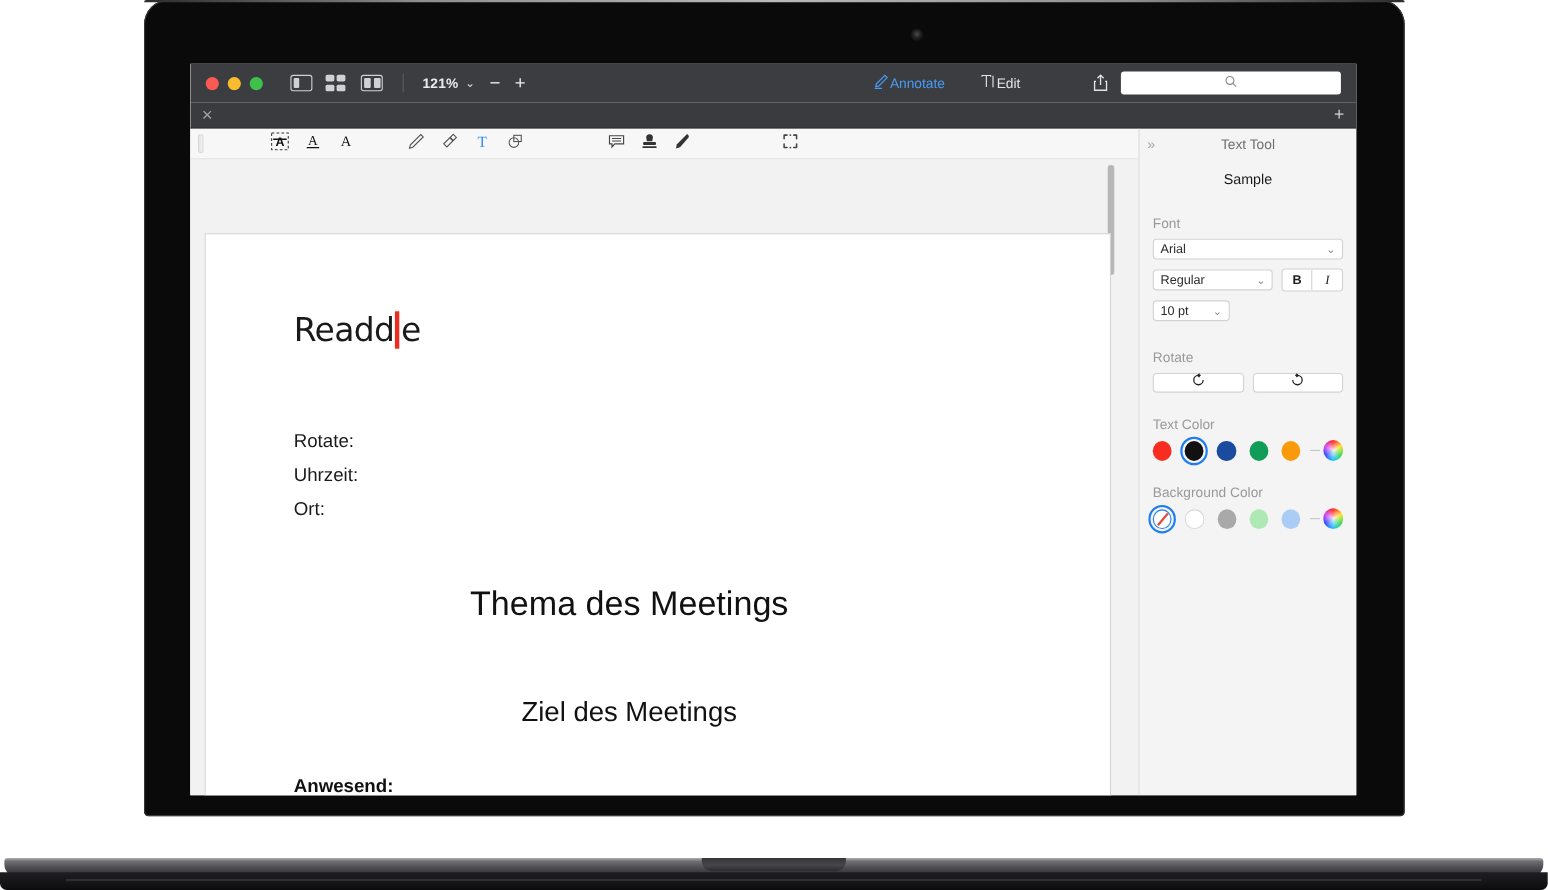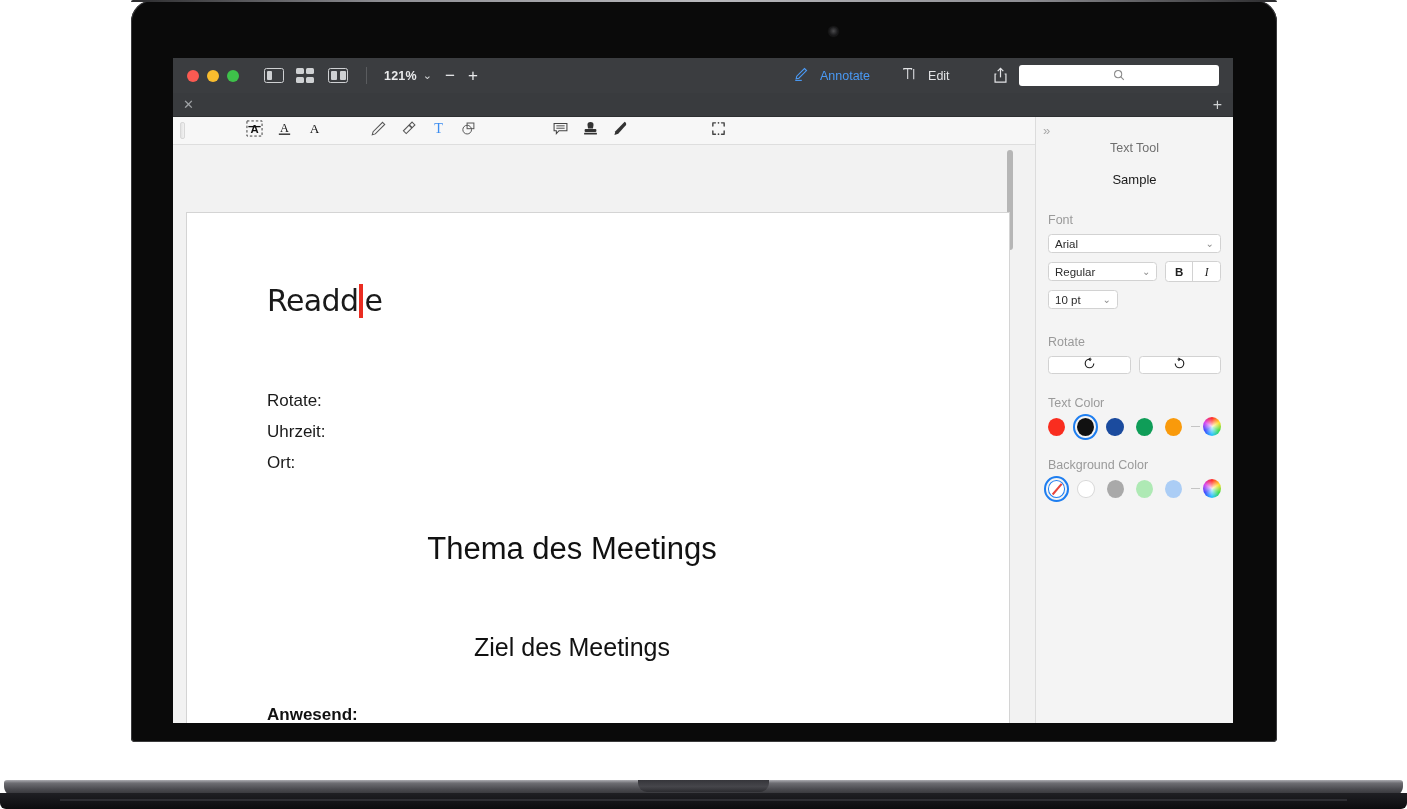--- a/index.html
+++ b/index.html
@@ -90,21 +90,21 @@
   .vm-ico.dual::after  { content:""; position:absolute; left:10.5px; top:2px; width:6px; bottom:2px; background:#cfd1d3; border-radius:1px;}
 
   .tb-sep { width: 1px; height: 17px; background: #5a5c5f; margin-left: 18px; }
 
   .zoom-group { display: flex; align-items: center; margin-left: 17px; gap: 4px; }
   .zoom-val { color: #e9eaeb; font-size: 12.5px; font-weight: bold; letter-spacing: .2px; }
   .chev { color: #d4d6d8; font-size: 11px; margin-left: 2px; }
   .zoom-minus, .zoom-plus { color: #e9eaeb; font-size: 17px; font-weight: 300; margin-left: 9px; line-height: 1; }
 
   .mode-tabs { position: absolute; left: 620px; top: 0; height: 35px; display: flex; align-items: center; gap: 32px; }
-  .mode-tab { display: flex; align-items: center; gap: 12px; font-size: 12.5px; }
+  .mode-tab { display: flex; align-items: center; gap: 1px; font-size: 12.5px; }
   .mode-tab.active .mt-label { color: #4a9af5; }
   .mode-tab .mt-label { color: #e3e4e6; }
 
   .right-tools { position: absolute; right: 14px; top: 0; height: 35px; display: flex; align-items: center; gap: 11px; }
   .share-ico { width: 15px; height: 17px; position: relative; }
   .search-box {
     width: 200px; height: 21px; background: #fff; border-radius: 3px;
     display: flex; align-items: center; justify-content: center; position: relative;
   }
   .search-box .mag { position: absolute; left: 50%; transform: translateX(-50%); }
@@ -186,21 +186,21 @@
     position: absolute; left: 80px; top: 492px;
     font-size: 17px; font-weight: bold; color: #111;
   }
 
   
   .rightpanel {
     position: absolute; right: 0; top: 59px; width: 198px; bottom: 0;
     background: #f4f4f4; border-left: 1px solid #dcdcdc;
   }
   .rp-collapse { position: absolute; left: 7px; top: 6px; color: #a8a8a8; font-size: 13px; }
-  .rp-title { text-align: center; padding-top: 24px; font-size: 12.5px; color: #6f6f6f; }
+  .rp-title { text-align: center; padding-top: 7px; font-size: 12.5px; color: #6f6f6f; }
   .rp-sample { text-align: center; margin-top: 17px; font-size: 13px; color: #1a1a1a; }
   .rp-section { margin: 0 12px; }
   .rp-label { font-size: 12.5px; color: #9a9a9a; margin-top: 26px; margin-bottom: 7px; }
   .rp-label.tight { margin-top: 22px; }
   .sel {
     height: 19px; background: #fff; border: 1px solid #d2d2d2; border-radius: 3.5px;
     display: flex; align-items: center; padding: 0 6px;
     font-size: 11.5px; color: #2b2b2b; position: relative;
   }
   .sel .caret { position: absolute; right: 6px; color: #8d8d8d; font-size: 10px; }

